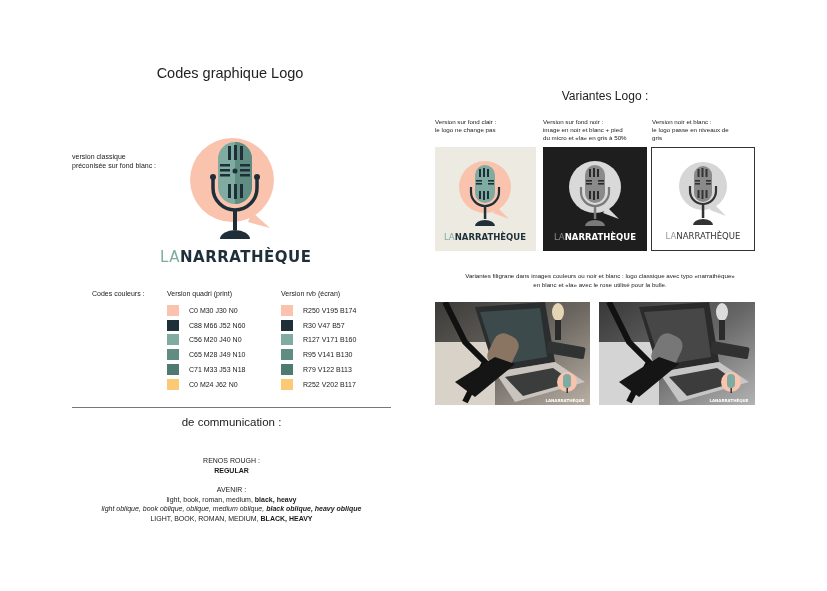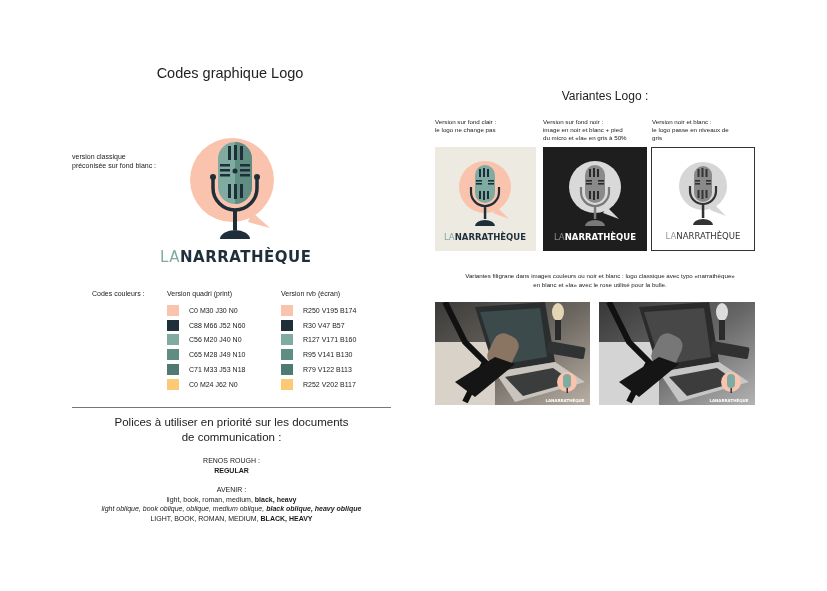--- a/index.html
+++ b/index.html
@@ -137,21 +137,20 @@
     </div>
   <div class="swatch-row">
       <div class="swatch" style="background:#FCCA75"></div>
       <span class="swatch-text">R252 V202 B117</span>
     </div>
 </div>
 
 <div class="abs divider"></div>
 
 <div class="abs fonts-title">
-  <div>Polices à utiliser en priorité sur les documents</div>
   <div>de communication :</div>
 </div>
 
 <div class="abs font-block" style="top:456px;">
   <div>RENOS ROUGH :</div>
   <div style="font-weight:bold">REGULAR</div>
 </div>
 
 <div class="abs font-block" style="top:485px;">
   <div>AVENIR :</div>

